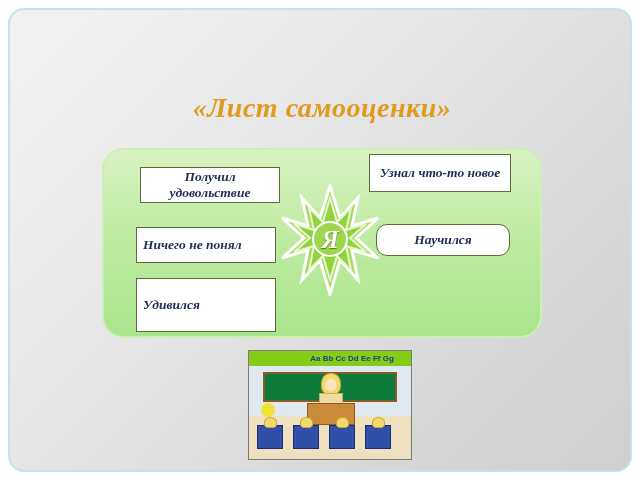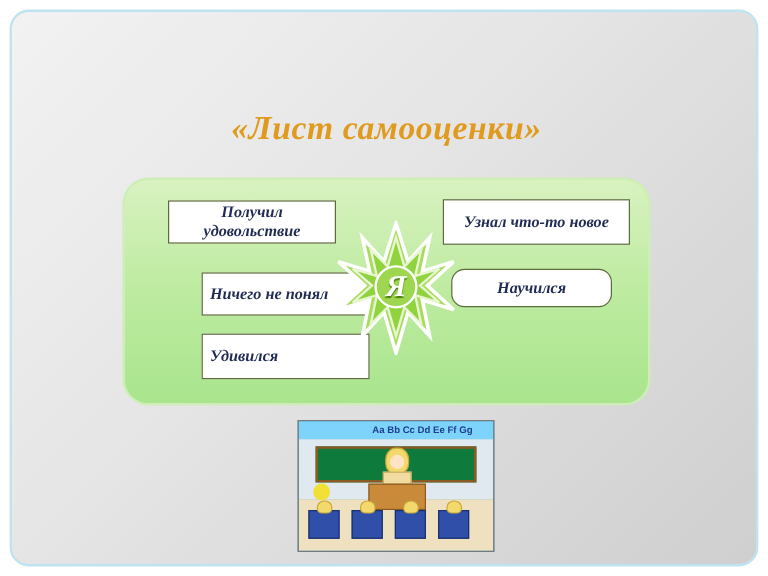--- a/index.html
+++ b/index.html
@@ -64,29 +64,29 @@
     font-size: 13.5px;
     font-weight: bold;
     font-style: italic;
     color: #1f2b52;
     line-height: 1.15;
     padding: 4px 6px;
     display: flex;
     align-items: center;
   }
   .box.center { justify-content: center; text-align: center; }
-  .box.left { justify-content: flex-start; text-align: left; margin-left: 32px; }
+  .box.left { justify-content: flex-start; text-align: left; }
 
   
   .box-pleasure { left: 36px; top: 17px; width: 140px; height: 36px; }
   .box-nothing  { left: 32px; top: 77px; width: 140px; height: 36px; }
-  .box-surprise { left: 32px; top: 128px; width: 140px; height: 38px; }
+  .box-surprise { left: 32px; top: 128px; width: 140px; height: 54px; }
 
   
-  .box-new      { left: 265px; top: 16px; width: 156px; height: 38px; }
+  .box-new      { left: 265px; top: 4px; width: 142px; height: 38px; }
   .box-learned  { left: 272px; top: 74px; width: 134px; height: 32px; border-radius: 11px; }
   .box-upset    { left: 266px; top: 128px; width: 142px; height: 32px; }
 
   .star-wrap {
     position: absolute;
     left: 176px;
     top: 34px;
     width: 100px;
     height: 112px;
   }
@@ -117,21 +117,21 @@
     height: 110px;
     border: 1px solid #7a7a7a;
     background: #4fa8c9;
     box-sizing: border-box;
     overflow: hidden;
   }
   .pic-alpha {
     position: absolute;
     left: 0; top: 0; right: 0;
     height: 15px;
-    background: #7dd3fc;
+    background: #84cc16;
     color: #1d3f8c;
     font-family: "Liberation Sans", sans-serif;
     font-size: 8px;
     font-weight: bold;
     display: flex;
     align-items: center;
     justify-content: space-around;
     letter-spacing: 0;
     padding-left: 44px;
   }

